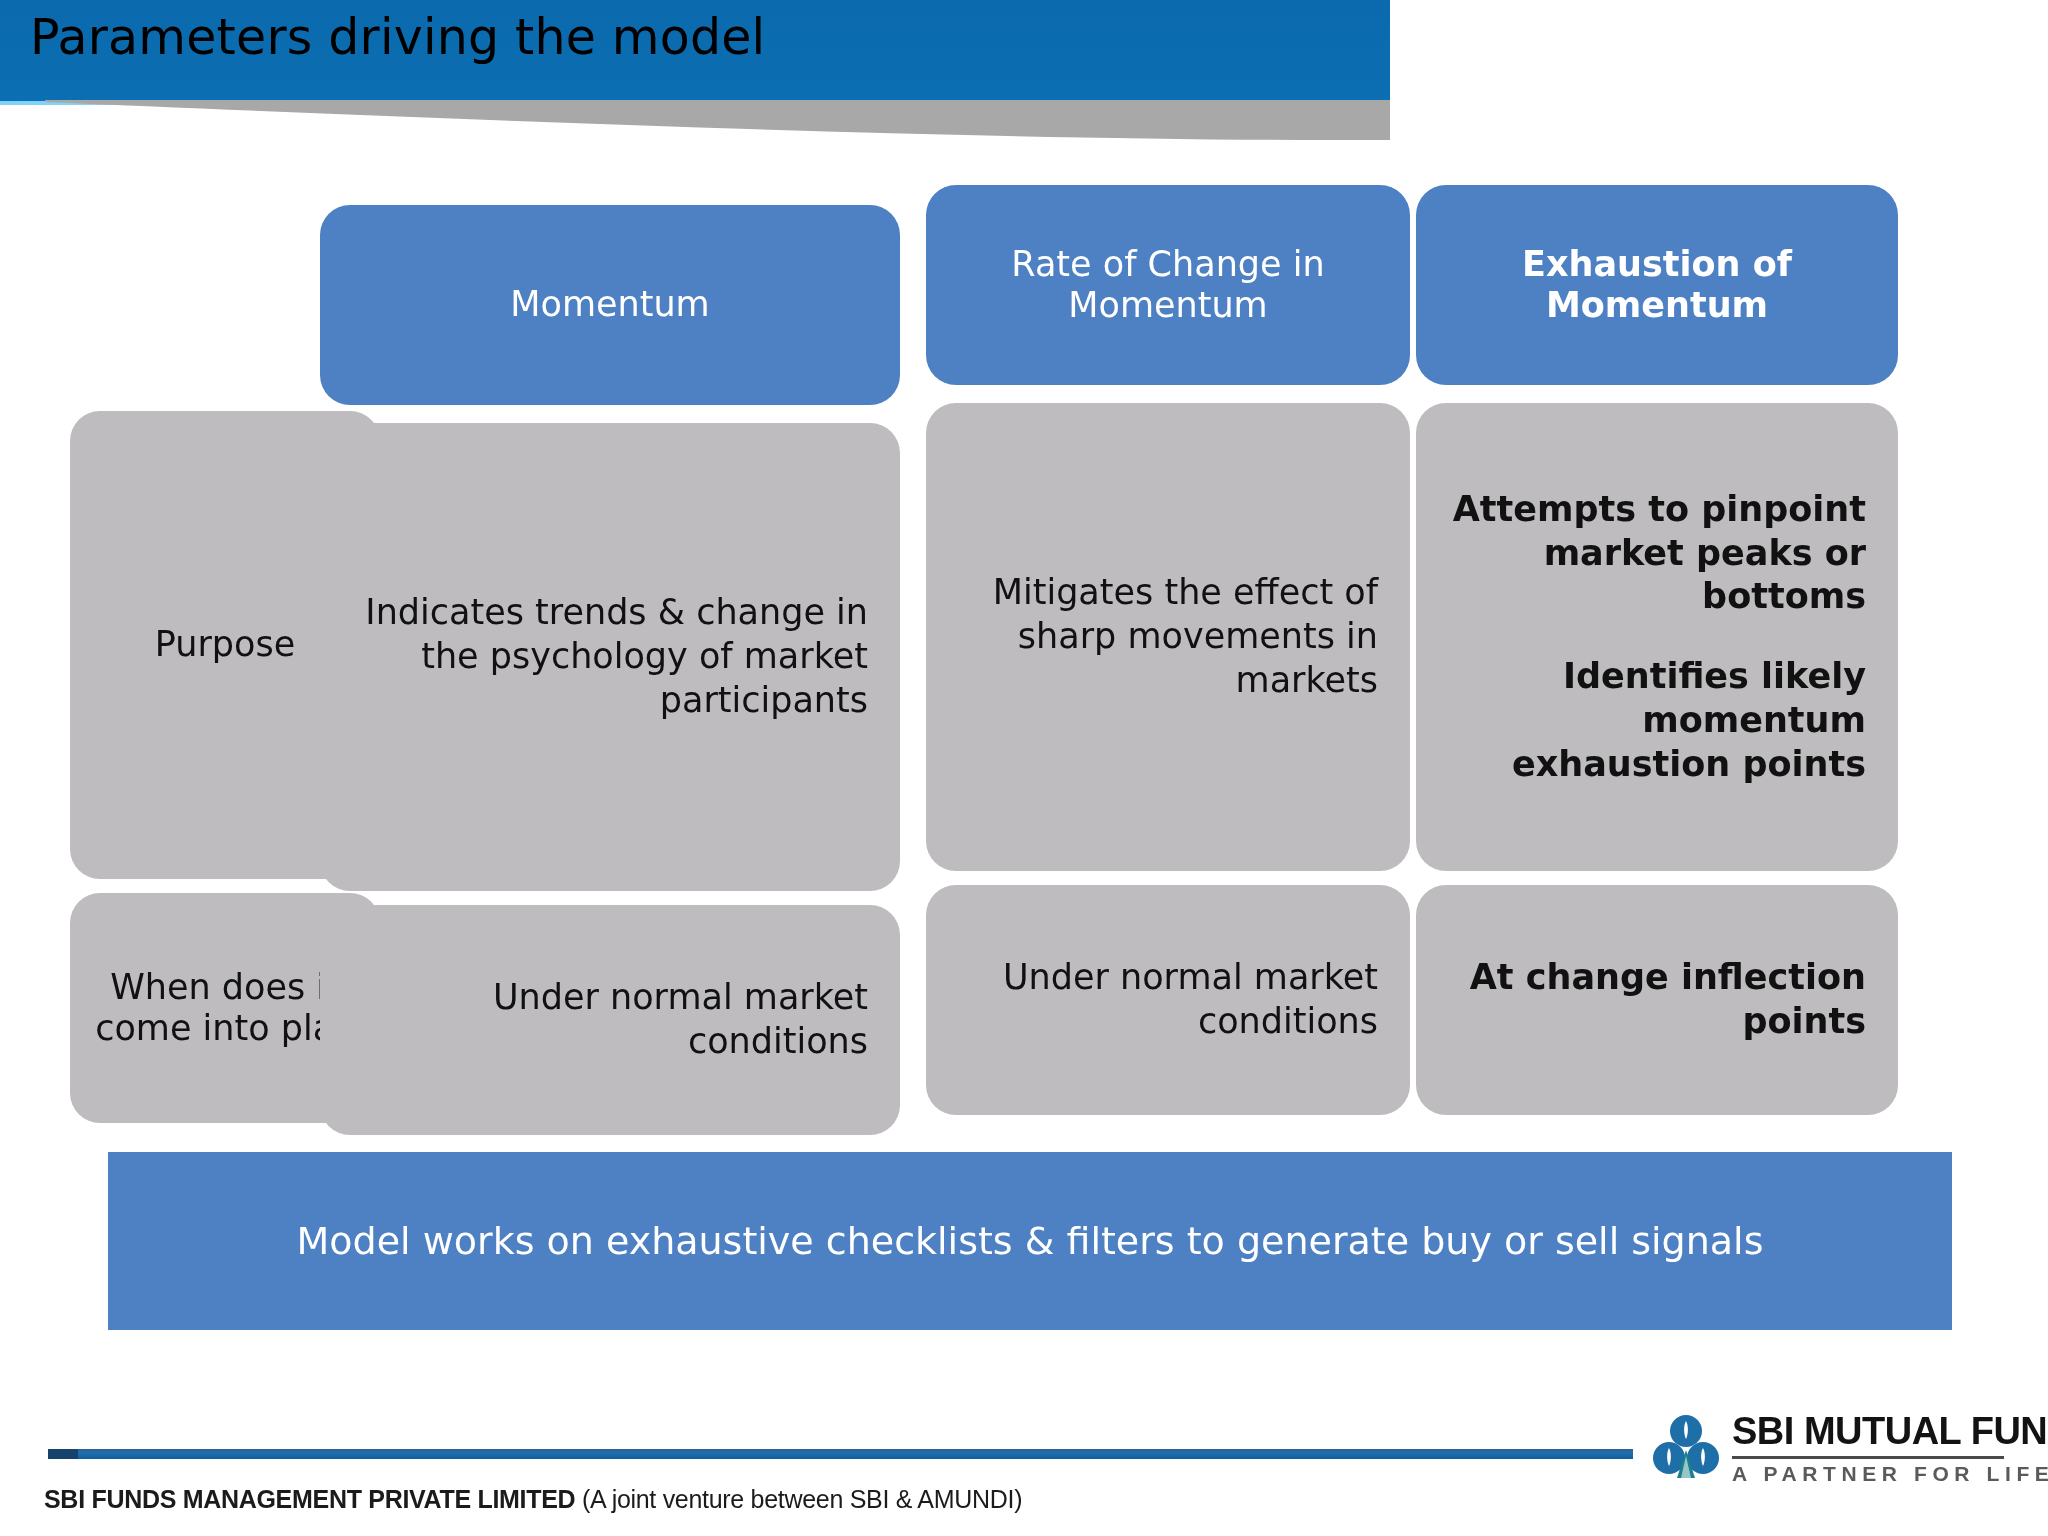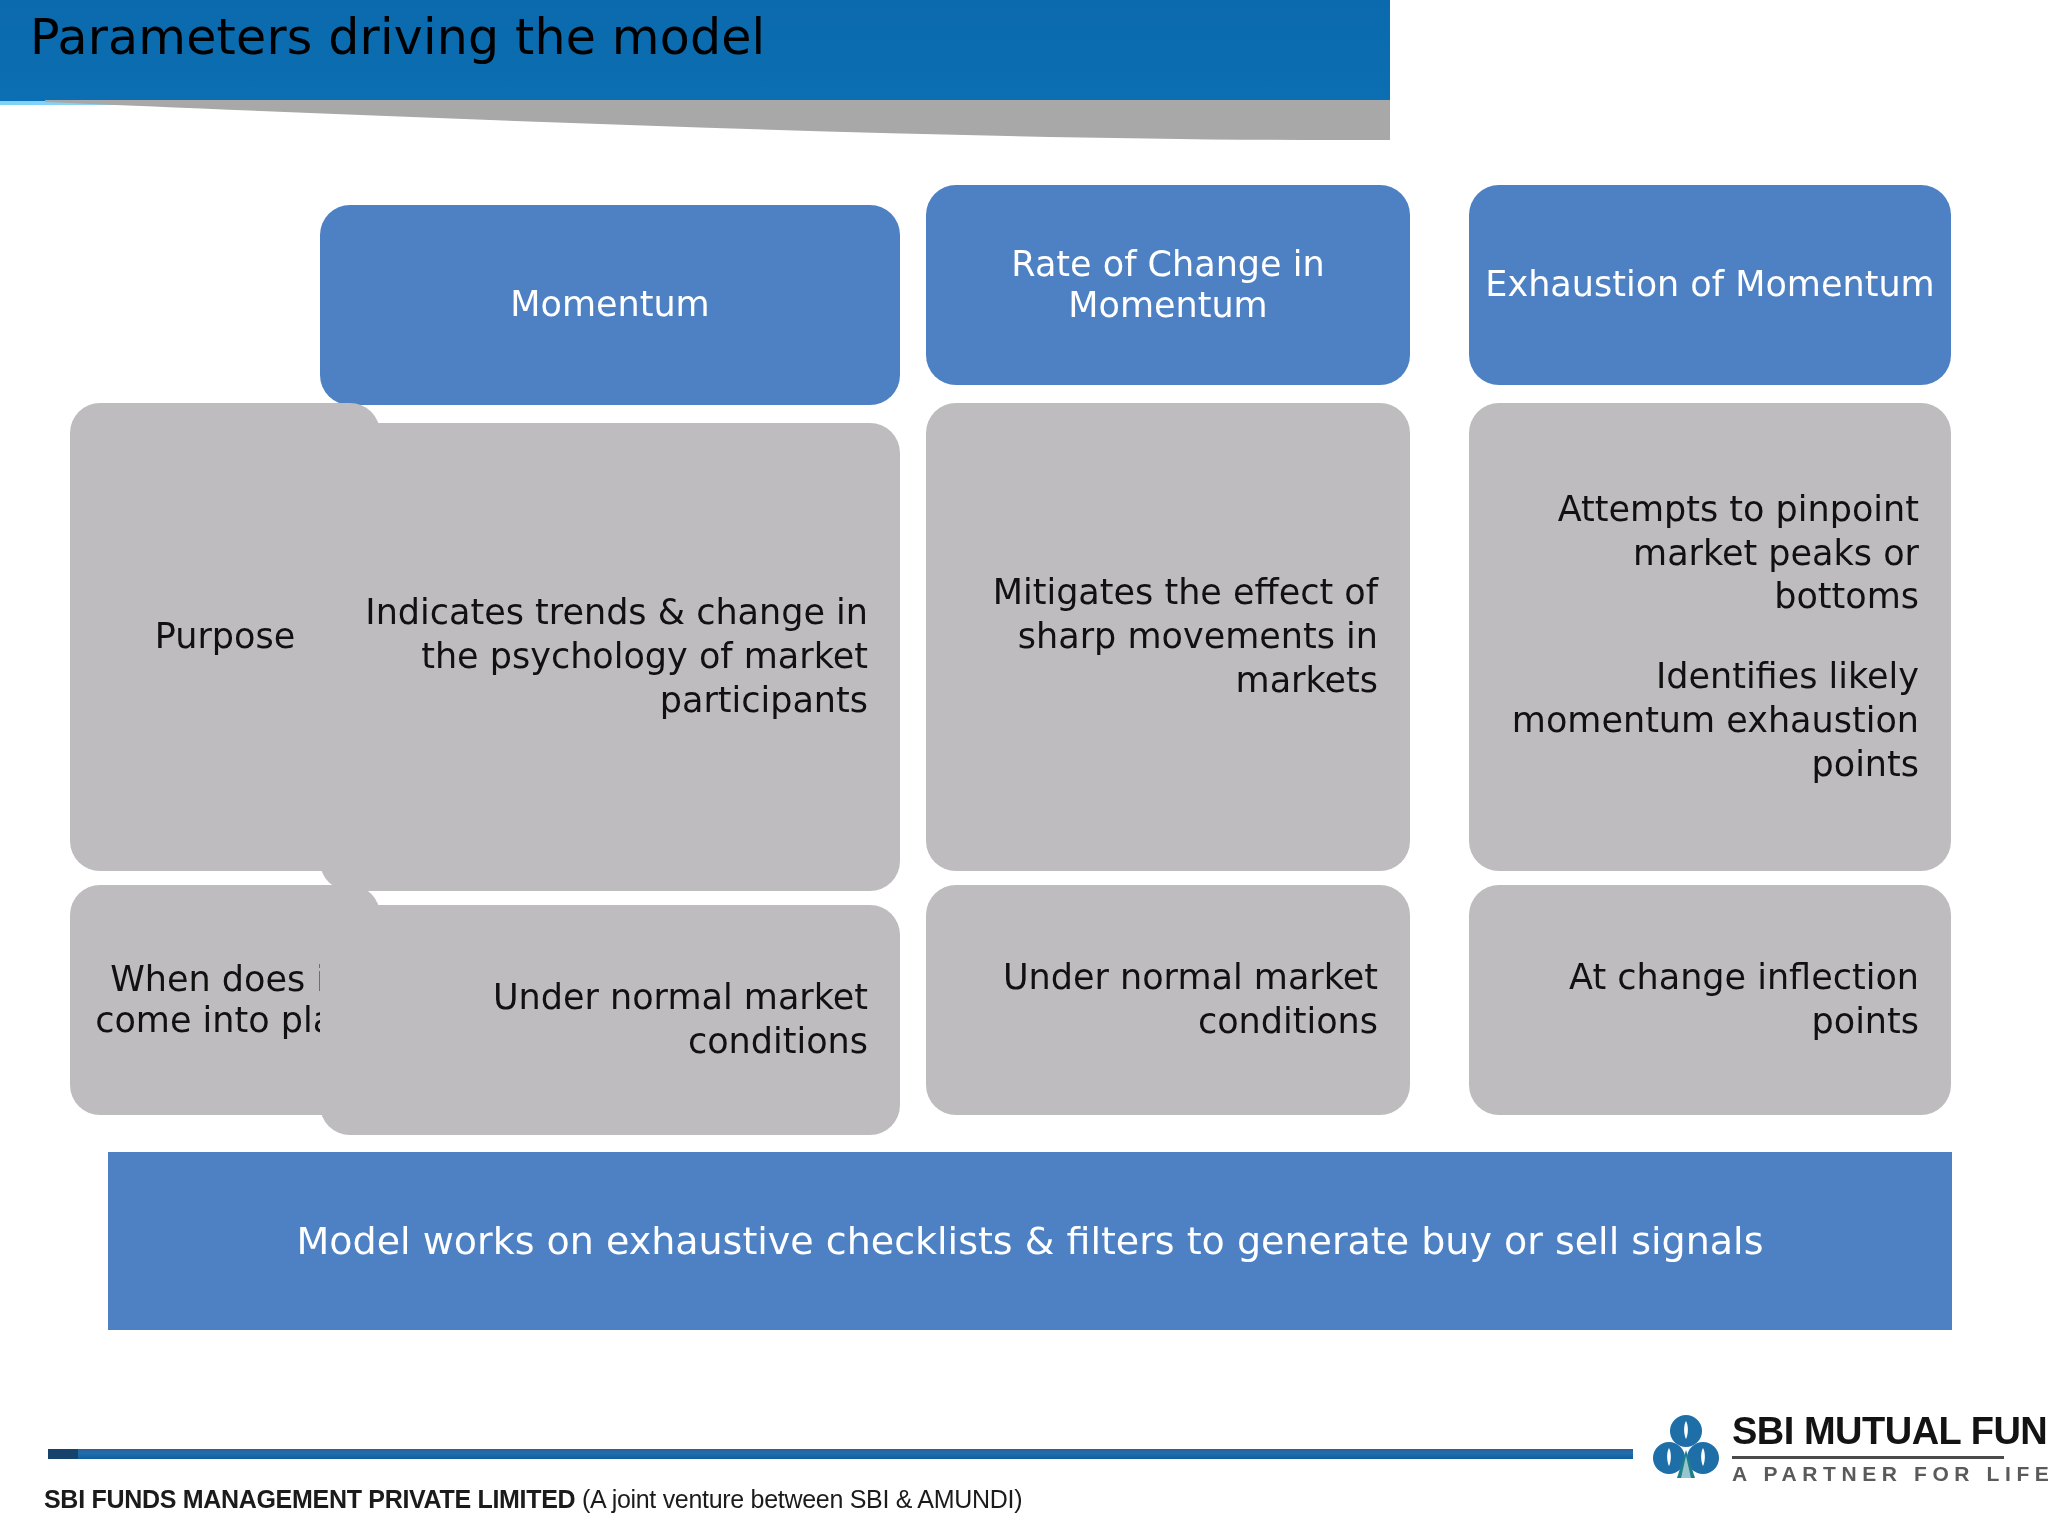--- a/index.html
+++ b/index.html
@@ -79,38 +79,39 @@
     padding: 6px 14px;
   }
   .cell.rowlabel {
     background: #BEBCBF;
     color: #111111;
     justify-content: center;
     text-align: center;
     font-size: 35px;
     line-height: 1.18;
     padding: 8px 14px;
+    margin-top: 8px;
   }
   .cell.body {
     background: #BEBCBF;
     color: #111111;
     justify-content: flex-start;
     text-align: right;
     font-size: 35px;
     line-height: 1.25;
     padding: 6px 32px;
   }
   .cell.body .para { margin: 0; }
   .cell.body .para + .para { margin-top: 36px; }
 
   
   .col0 { left: 70px;   width: 310px; }
   .col1 { left: 320px;  width: 580px; margin-top: 20px; }
   .col2 { left: 926px;  width: 484px; }
-  .col3 { left: 1469px; width: 482px; }
+  .col3 { left: 1416px; width: 482px; font-weight: bold; }
 
   
   .rowhead { top: 185px; height: 200px; }
   .row1    { top: 403px; height: 468px; }
   .row2    { top: 885px; height: 230px; }
 
   
   #banner {
     position: absolute;
     left: 68px;

